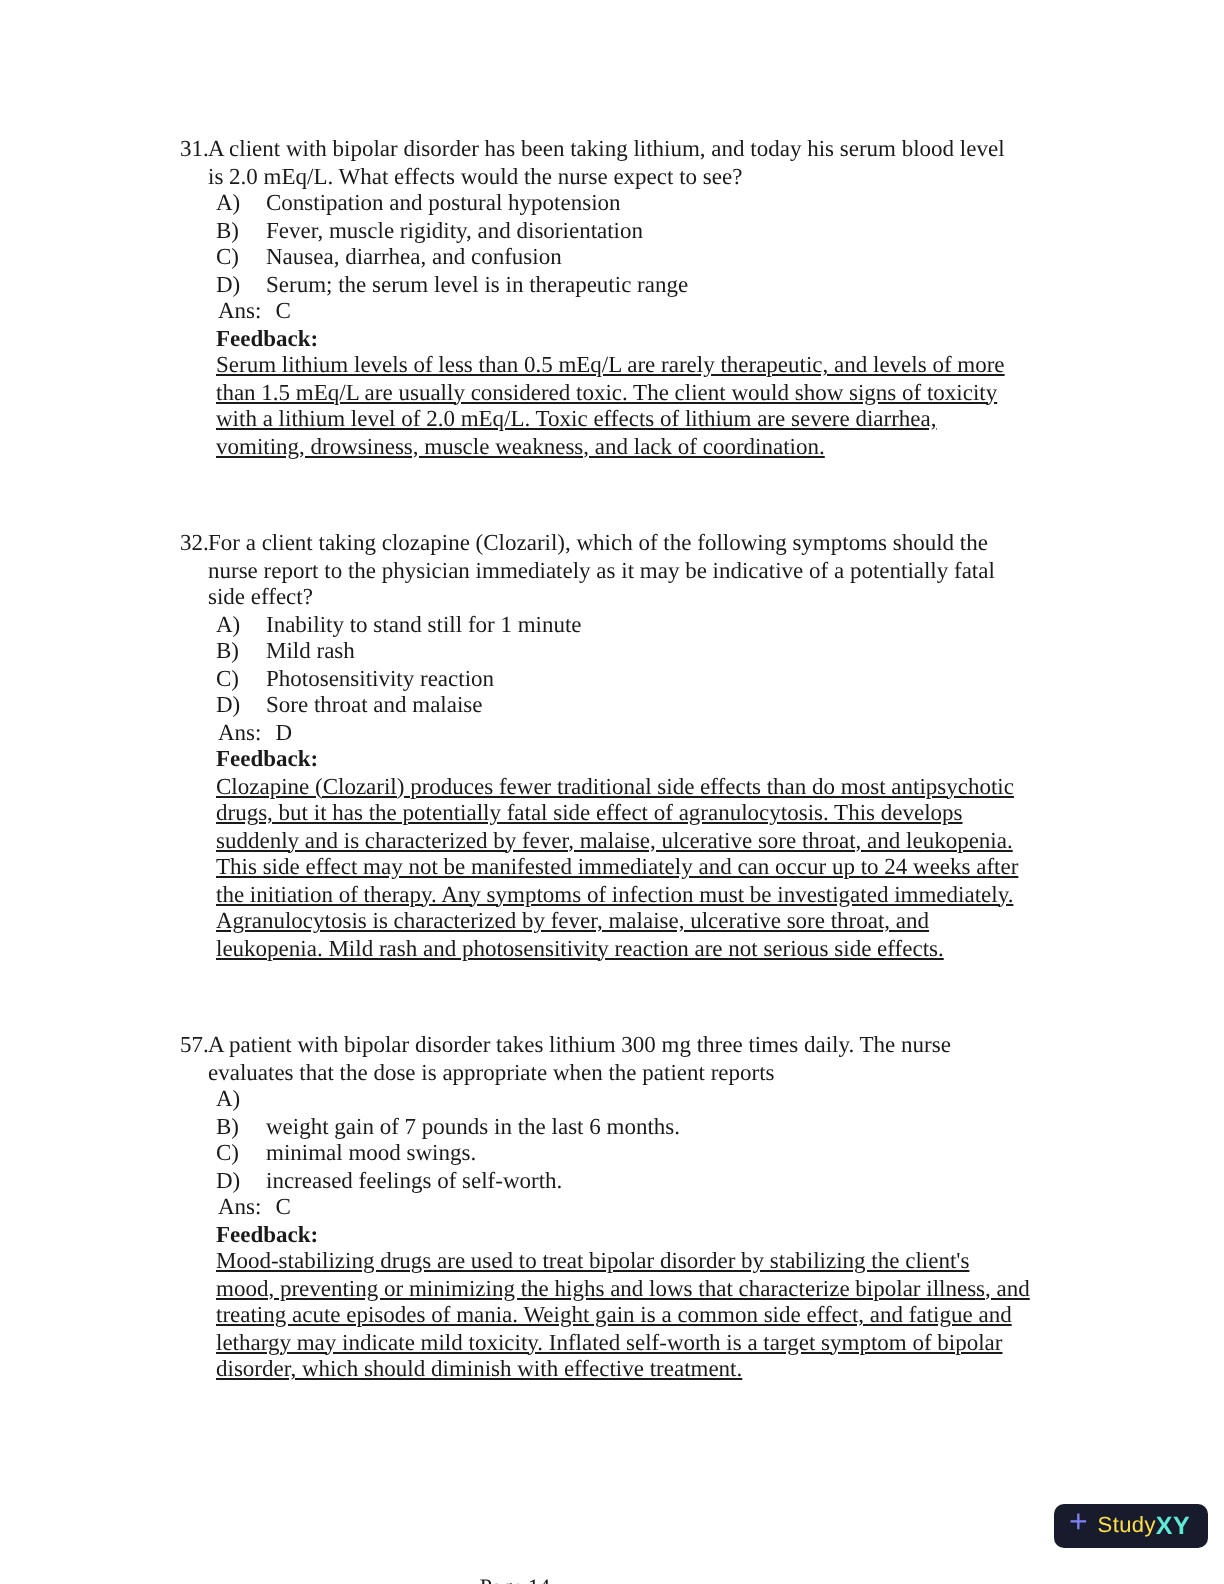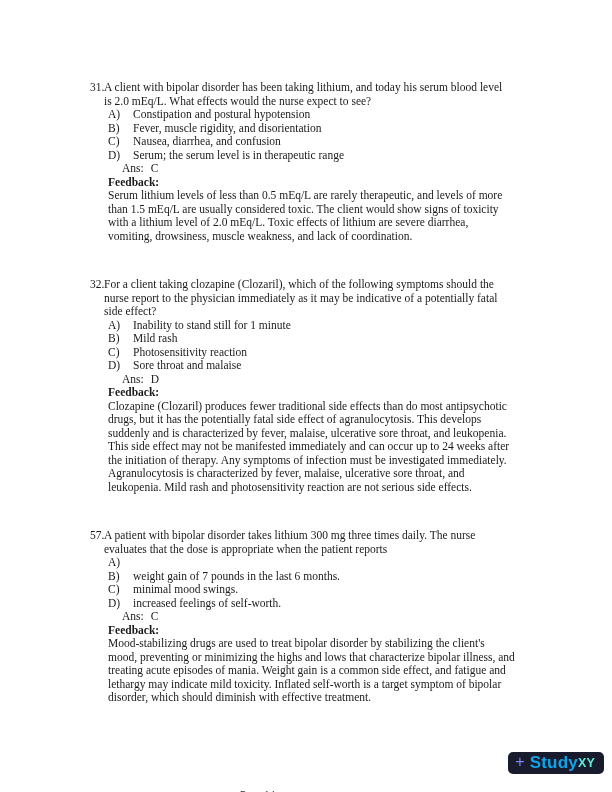--- a/index.html
+++ b/index.html
@@ -11,21 +11,21 @@
     position: relative;
     width: 612px;
     height: 792px;
     background: #ffffff;
     overflow: hidden;
     font-family: "Liberation Serif", serif;
     color: #1a1a1a;
   }
   .content {
     position: absolute;
-    top: 81px;
+    top: 69px;
     left: 90px;
   }
   .qblock {
     display: flex;
     font-size: 11.5px;
     line-height: 13.5px;
   }
   .qblock + .qblock {
     margin-top: 35px;
   }
@@ -42,32 +42,33 @@
   .opt {
     display: flex;
     margin-left: 4px;
   }
   .opt-letter {
     flex: none;
     width: 25px;
   }
   .ans {
     display: flex;
-    margin-left: 18px;
+    margin-left: 5px;
   }
   .ans-value {
     margin-left: 7px;
   }
   .fb-label {
     margin-left: 4px;
     font-weight: bold;
   }
   .fb-text {
     margin-left: 4px;
     white-space: pre;
+    text-decoration: underline;
   }
   .page-label {
     position: absolute;
     top: 788px;
     left: 0;
     width: 515px;
     text-align: center;
     font-size: 11px;
     line-height: 13px;
   }
@@ -86,23 +87,23 @@
   .brand-plus {
     color: #7e82f3;
     font-size: 16px;
     font-weight: 400;
     margin-right: 5px;
     line-height: 1;
     position: relative;
     top: -1px;
   }
   .brand-study {
-    color: #0ea5e9;
-    font-weight: 700;
-    font-size: 17px;
+    color: #fde047;
+    font-weight: 400;
+    font-size: 11px;
     letter-spacing: 0.2px;
   }
   .brand-xy {
     color: #5eead4;
     font-weight: 700;
     font-size: 12.5px;
     letter-spacing: 0.2px;
   }
 </style>
 </head>

